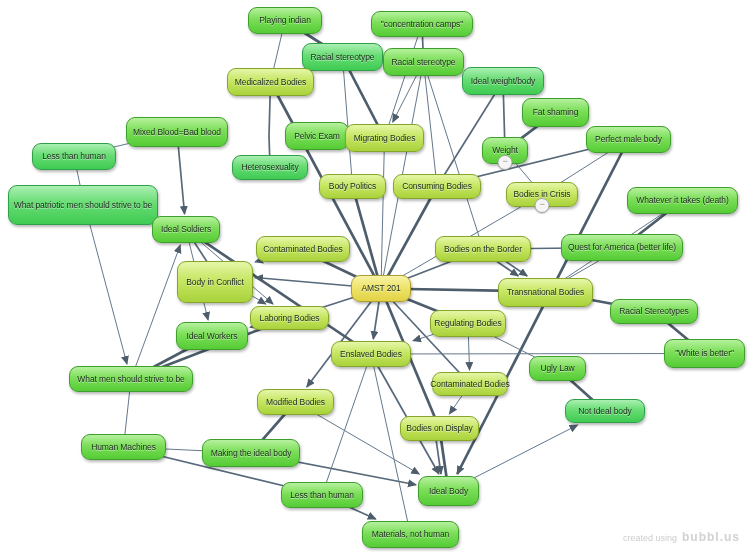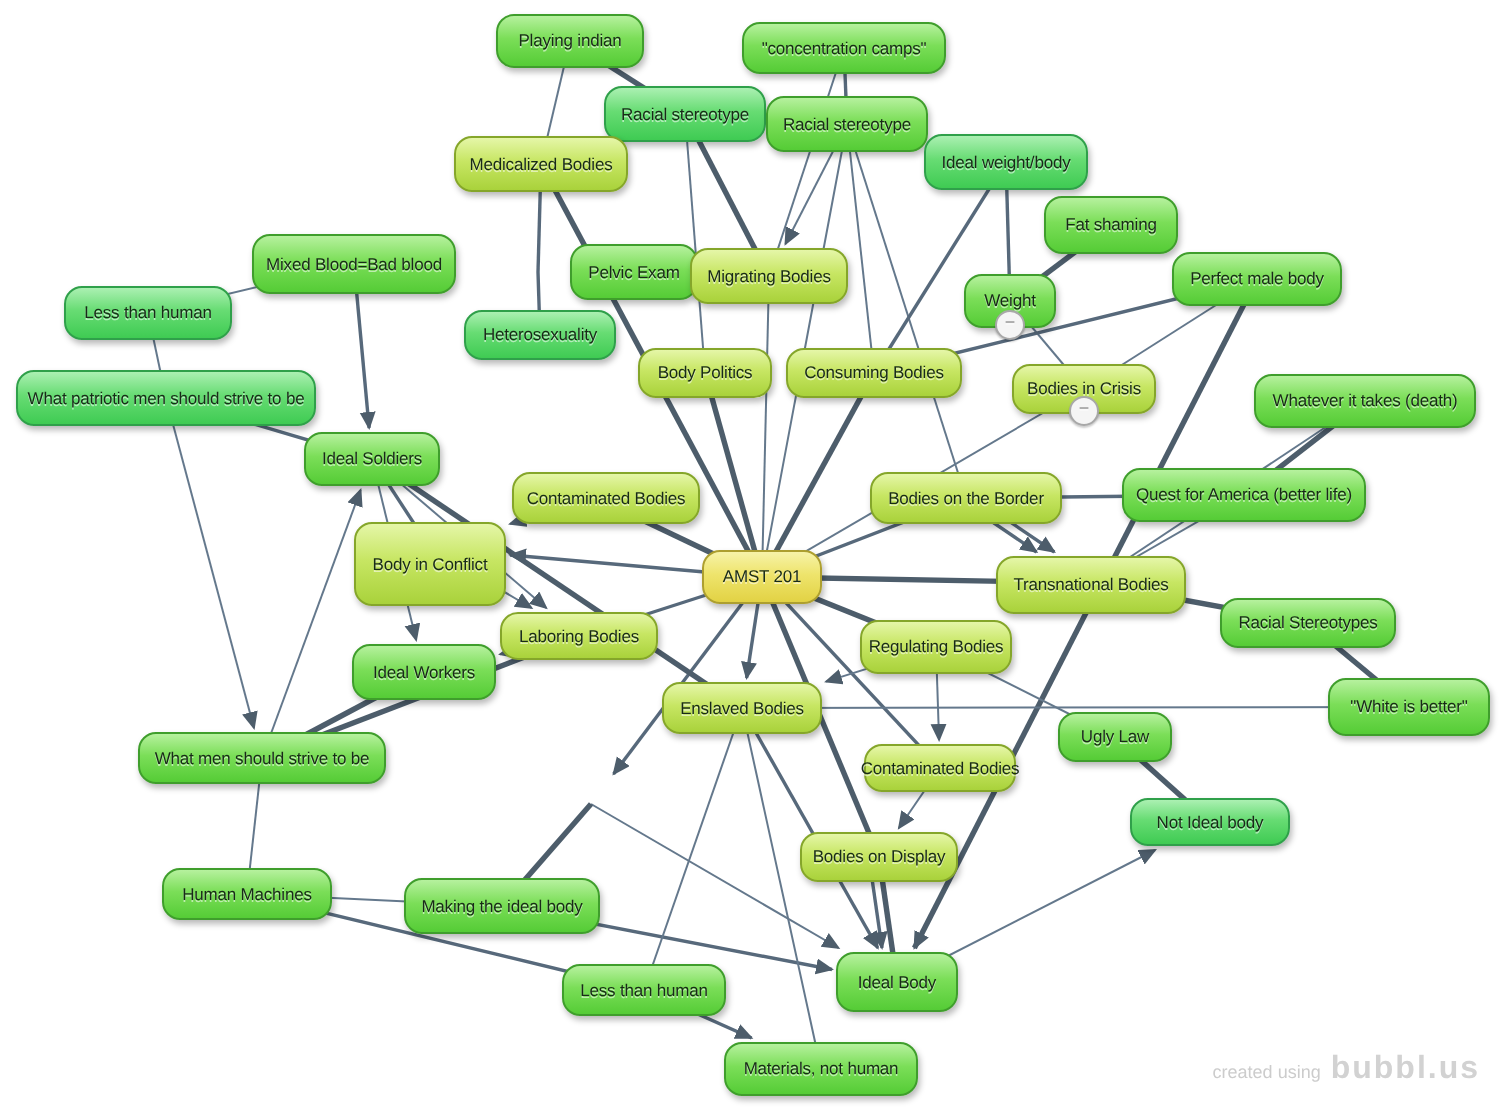--- a/index.html
+++ b/index.html
@@ -18,21 +18,21 @@
   .node.y {background:linear-gradient(180deg,#f7f3a8 0%,#eee46c 45%,#e2d244 100%);border-color:#ad9f2f;}
   .badge{position:absolute;left:50%;bottom:-7px;transform:translateX(-50%);
          width:13px;height:13px;border-radius:50%;background:#f5f5f5;border:1px solid #a8a8a8;
          color:#8c8c8c;font-size:9px;line-height:11px;text-align:center;z-index:3;
          box-shadow:0 1px 1px rgba(0,0,0,.2);cursor:pointer;}
   line.w1{stroke:#64788c;stroke-width:1px;}
   line.w2{stroke:#57697b;stroke-width:1.7px;}
   line.w3{stroke:#4d5d6b;stroke-width:2.7px;}
   #watermark{position:absolute;right:10px;bottom:10px;z-index:4;color:#cccccc;
              font-size:9px;display:flex;align-items:baseline;gap:5px;}
-  #watermark .brand{font-size:16px;font-weight:bold;letter-spacing:1px;color:#d2d2d2;}
+  #watermark .brand{font-size:12px;font-weight:bold;letter-spacing:1px;color:#d2d2d2;}
 </style>
 </head>
 <body>
 
 <div id="stage">
     <svg id="edges" width="750" height="554">
       <defs>
         <marker id="arw" markerWidth="10" markerHeight="9" refX="8" refY="4" orient="auto" markerUnits="userSpaceOnUse">
           <path d="M0,0 L9,4 L0,8 z" fill="#4d5d6b"></path>
         </marker>
@@ -128,38 +128,39 @@
     <div class="node g" style="left: 586px; top: 126px; width: 85px; height: 27px;">Perfect male body</div>
     <div class="node g" style="left: 482px; top: 137px; width: 46px; height: 27px;">Weight<div class="badge">−</div></div>
     <div class="node g" style="left: 126px; top: 117px; width: 102px; height: 30px;">Mixed Blood=Bad blood</div>
     <div class="node g" style="left: 237px; top: 122px; width: 64px; height: 28px; margin-left: 48px;">Pelvic Exam</div>
     <div class="node g2" style="left: 32px; top: 143px; width: 84px; height: 27px;">Less than human</div>
     <div class="node g2" style="left: 232px; top: 155px; width: 76px; height: 25px;">Heterosexuality</div>
     <div class="node c" style="left: 345px; top: 124px; width: 79px; height: 28px;">Migrating Bodies</div>
     <div class="node c" style="left: 319px; top: 174px; width: 67px; height: 25px;">Body Politics</div>
     <div class="node c" style="left: 393px; top: 174px; width: 88px; height: 25px;">Consuming Bodies</div>
     <div class="node c" style="left: 506px; top: 182px; width: 72px; height: 25px;">Bodies in Crisis<div class="badge">−</div></div>
-    <div class="node g2" style="left: 8px; top: 185px; width: 150px; height: 28px;">What patriotic men should strive to be</div>
+    <div class="node g2" style="left: 8px; top: 185px; width: 150px; height: 40px;">What patriotic men should strive to be</div>
     <div class="node g" style="left: 627px; top: 187px; width: 111px; height: 27px;">Whatever it takes (death)</div>
     <div class="node g" style="left: 152px; top: 216px; width: 68px; height: 27px;">Ideal Soldiers</div>
     <div class="node c" style="left: 256px; top: 236px; width: 94px; height: 26px;">Contaminated Bodies</div>
     <div class="node c" style="left: 435px; top: 236px; width: 96px; height: 26px;">Bodies on the Border</div>
     <div class="node g" style="left: 561px; top: 234px; width: 122px; height: 27px;">Quest for America (better life)</div>
     <div class="node c" style="left: 177px; top: 261px; width: 76px; height: 42px;">Body in Conflict</div>
     <div class="node y" style="left: 351px; top: 275px; width: 60px; height: 27px;">AMST 201</div>
     <div class="node c" style="left: 498px; top: 278px; width: 95px; height: 29px;">Transnational Bodies</div>
     <div class="node g" style="left: 610px; top: 299px; width: 88px; height: 25px;">Racial Stereotypes</div>
     <div class="node c" style="left: 250px; top: 306px; width: 79px; height: 24px;">Laboring Bodies</div>
     <div class="node g" style="left: 176px; top: 322px; width: 72px; height: 28px;">Ideal Workers</div>
     <div class="node c" style="left: 430px; top: 310px; width: 76px; height: 27px;">Regulating Bodies</div>
     <div class="node c" style="left: 331px; top: 341px; width: 80px; height: 26px;">Enslaved Bodies</div>
     <div class="node g" style="left: 664px; top: 339px; width: 81px; height: 29px;">"White is better"</div>
     <div class="node g" style="left: 529px; top: 356px; width: 57px; height: 25px;">Ugly Law</div>
     <div class="node c" style="left: 432px; top: 372px; width: 76px; height: 24px;">Contaminated Bodies</div>
     <div class="node g" style="left: 69px; top: 366px; width: 124px; height: 26px;">What men should strive to be</div>
+    <div class="node c" style="left: 257px; top: 389px; width: 77px; height: 26px;">Modified Bodies</div>
     <div class="node g2" style="left: 565px; top: 399px; width: 80px; height: 24px;">Not Ideal body</div>
     <div class="node c" style="left: 400px; top: 416px; width: 79px; height: 25px;">Bodies on Display</div>
     <div class="node g" style="left: 81px; top: 434px; width: 85px; height: 26px;">Human Machines</div>
     <div class="node g" style="left: 202px; top: 439px; width: 98px; height: 28px;">Making the ideal body</div>
     <div class="node g" style="left: 281px; top: 482px; width: 82px; height: 26px;">Less than human</div>
     <div class="node g" style="left: 418px; top: 476px; width: 61px; height: 30px;">Ideal Body</div>
     <div class="node g" style="left: 362px; top: 521px; width: 97px; height: 27px;">Materials, not human</div>
   </div>
 
 </body></html>

